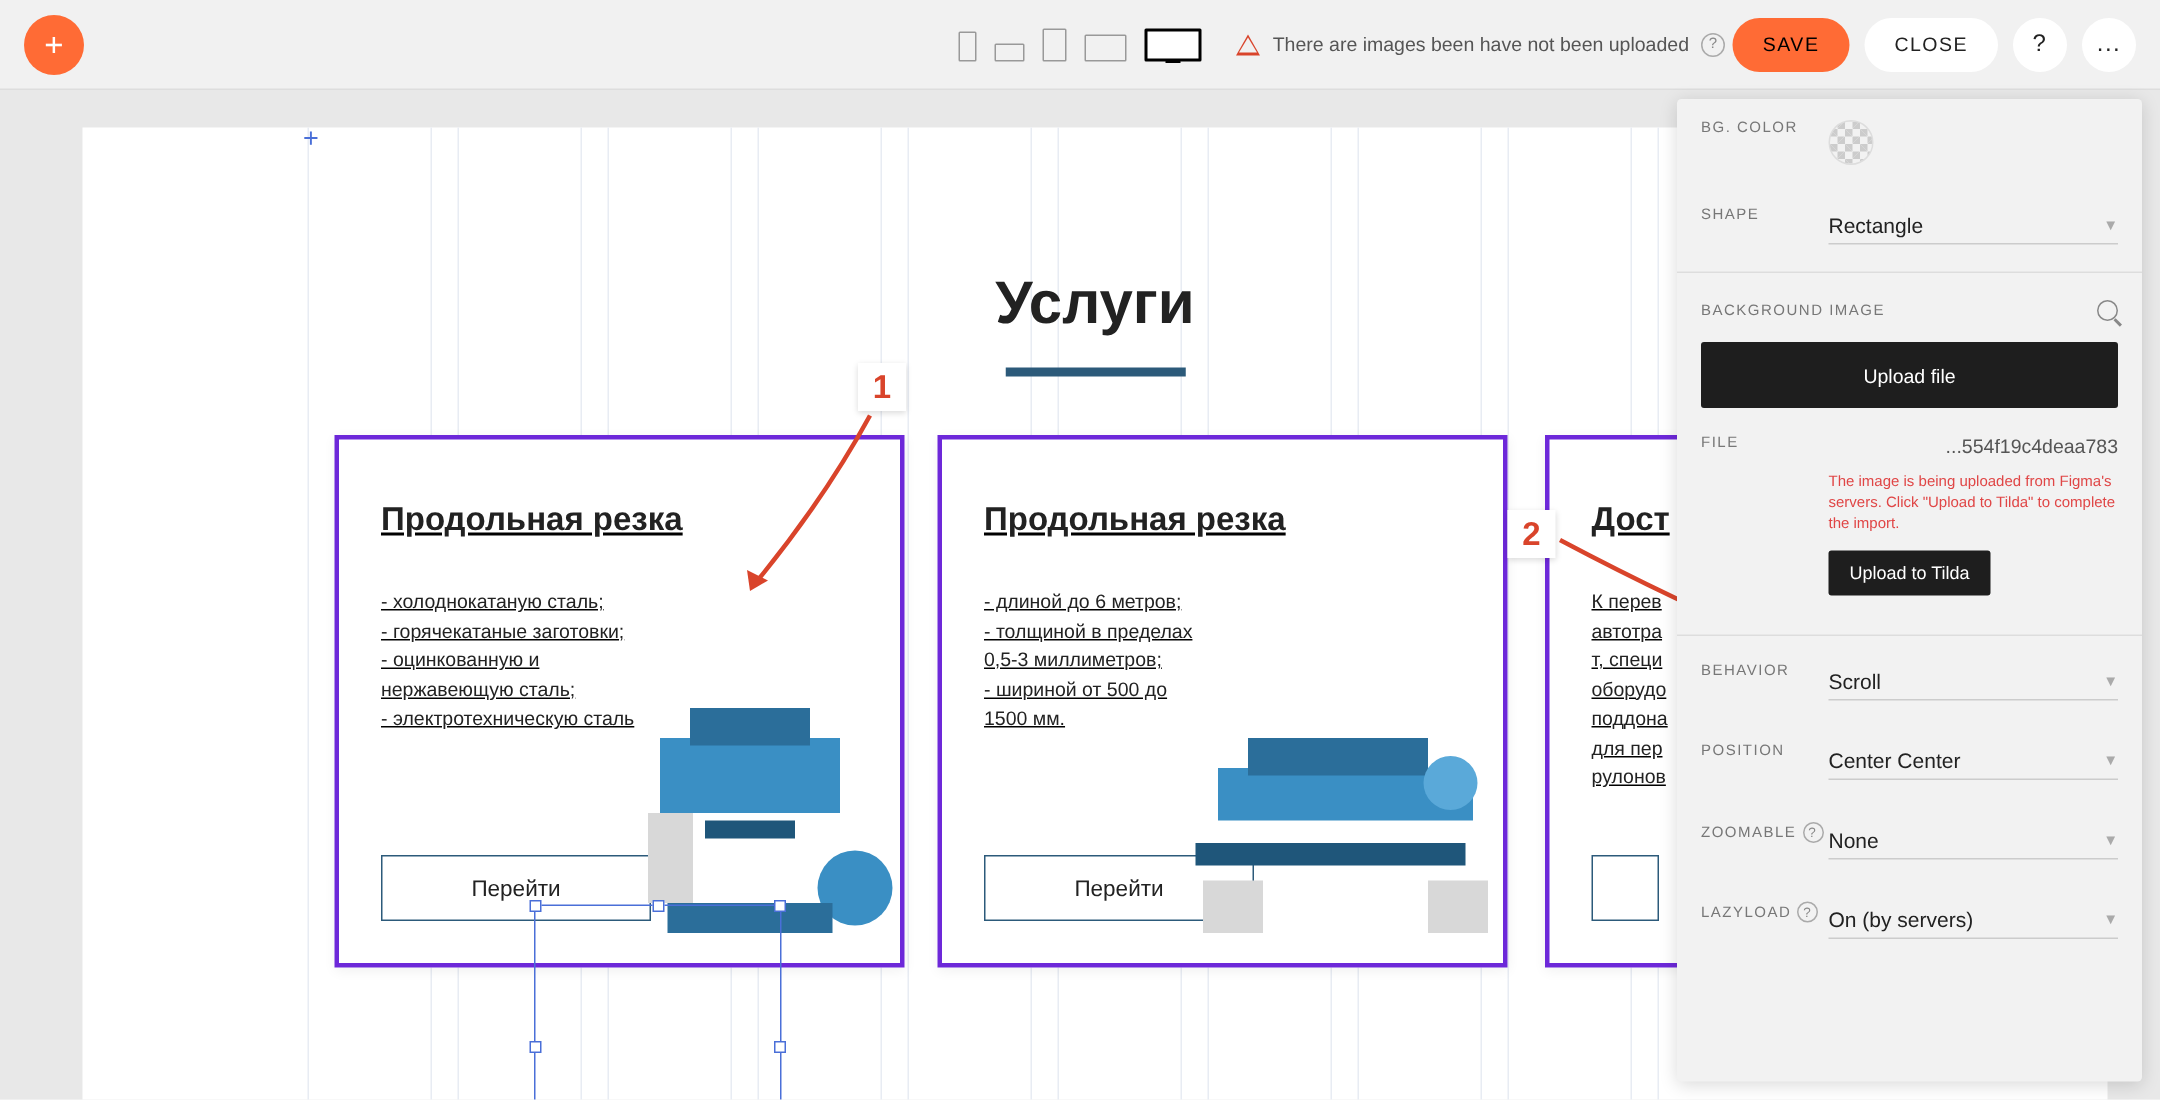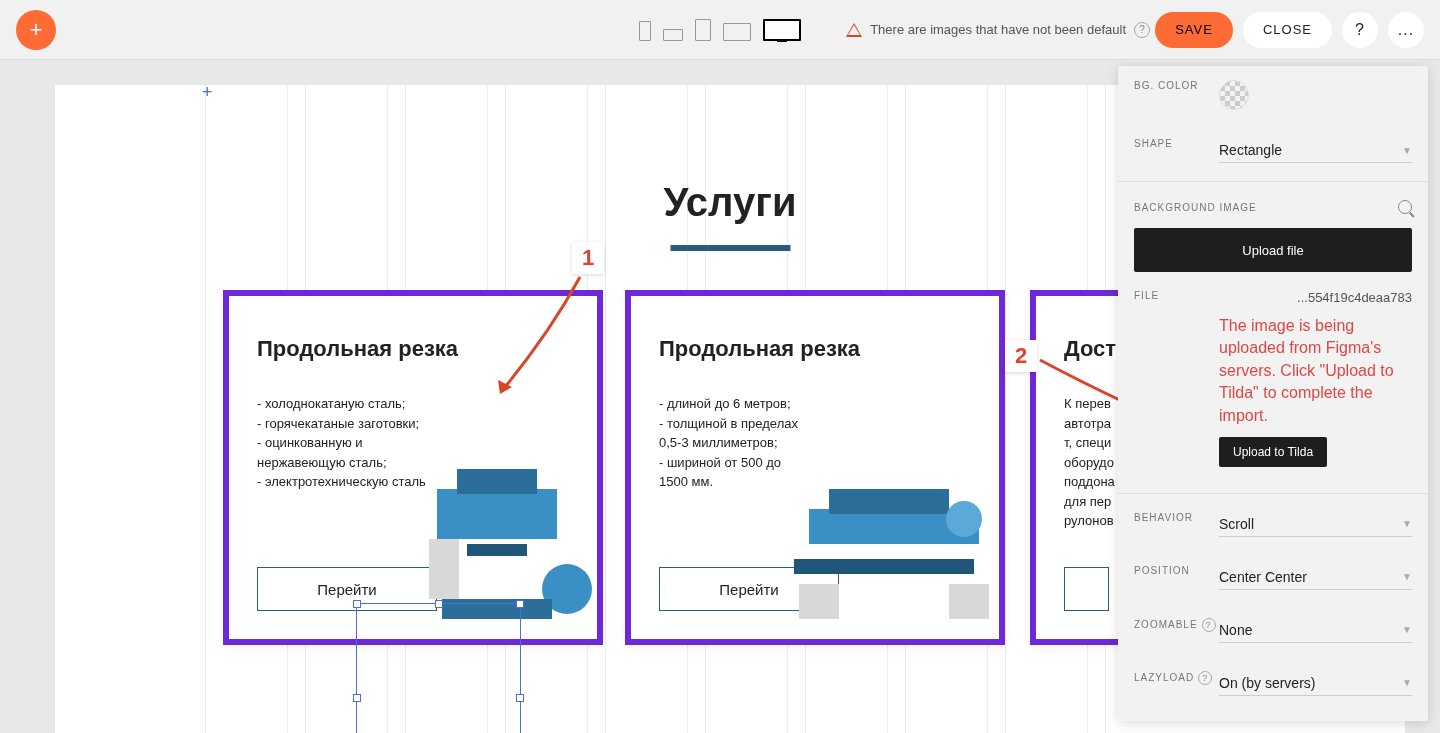--- a/index.html
+++ b/index.html
@@ -110,22 +110,23 @@
   .title-text {
     font-size: 40px; font-weight: 700; color:#222;
   }
   .title-underline {
     width: 120px; height:6px; background:#2c5a7a; margin: 20px auto 0;
   }
 
   .card {
     position:absolute; top:205px; width:380px; height:355px;
     background:#fff; box-shadow: 0 2px 8px rgba(0,0,0,0.06);
-    border:6px solid #6d28d9;
+    border:3px solid #6d28d9;
     padding: 40px 28px 28px 28px;
+    text-decoration: underline;
   }
   .card-title { font-size:22px; font-weight:700; color:#222; margin-bottom:22px; }
   .card-desc {
     font-size:13px; line-height:1.5; color:#222; white-space:pre-line;
     max-width:55%;
     margin-top:32px;
   }
   .card-btn {
     position:absolute; bottom:28px; left:28px;
     width:180px; height:44px; border:1px solid #2c5a7a;
@@ -207,21 +208,21 @@
     color:#777; font-size:10px; letter-spacing:1px;gap:36px;
   }
   .upload-btn {
     margin: 8px 16px; height:44px; background:#1e1e1e; color:#fff;
     display:flex; align-items:center; justify-content:center;
     font-size:13px; border-radius:2px; cursor:pointer;
   }
   .file-row { padding:10px 16px; display:flex; }
   .file-name { margin-left:auto; color:#555; font-size:13px; }
   .import-note {
-    padding: 0 16px 10px 101px; color:#e04646; font-size:16px; line-height:1.4;
+    padding: 0 16px 10px 101px; color:#e04646; font-size:10px; line-height:1.4;
   }
   .upload-tilda-btn {
     margin-left: 101px; margin-bottom: 10px;
     height:30px; padding:0 14px; background:#1e1e1e; color:#fff;
     display:inline-flex; align-items:center; font-size:12px; border-radius:2px; cursor:pointer;
   }
   .tiny-help {
     display:inline-flex; width:14px; height:14px; border-radius:50%;
     border:1px solid #aaa; font-size:9px; align-items:center; justify-content:center;
     color:#888; margin-left:4px;
@@ -246,21 +247,21 @@
     <div class="device-icon dev-phone-l"></div>
     <div class="device-icon dev-tablet-p"></div>
     <div class="device-icon dev-tablet-l"></div>
     <div class="device-icon dev-desktop active"></div>
   </div>
 
   <div class="warn-area">
     <div class="warn-tri">
         <div class="warn-tri-white"></div>
       </div>
-    <span>There are images that have not been default</span>
+    <span>There are images been have not been uploaded</span>
     <span class="help-circ">?</span>
   </div>
 
   <div class="toolbar-right">
     <div class="pill save">SAVE</div>
     <div class="pill">CLOSE</div>
     <div class="pill icon">?</div>
     <div class="pill icon">...</div>
   </div>
 </div>

